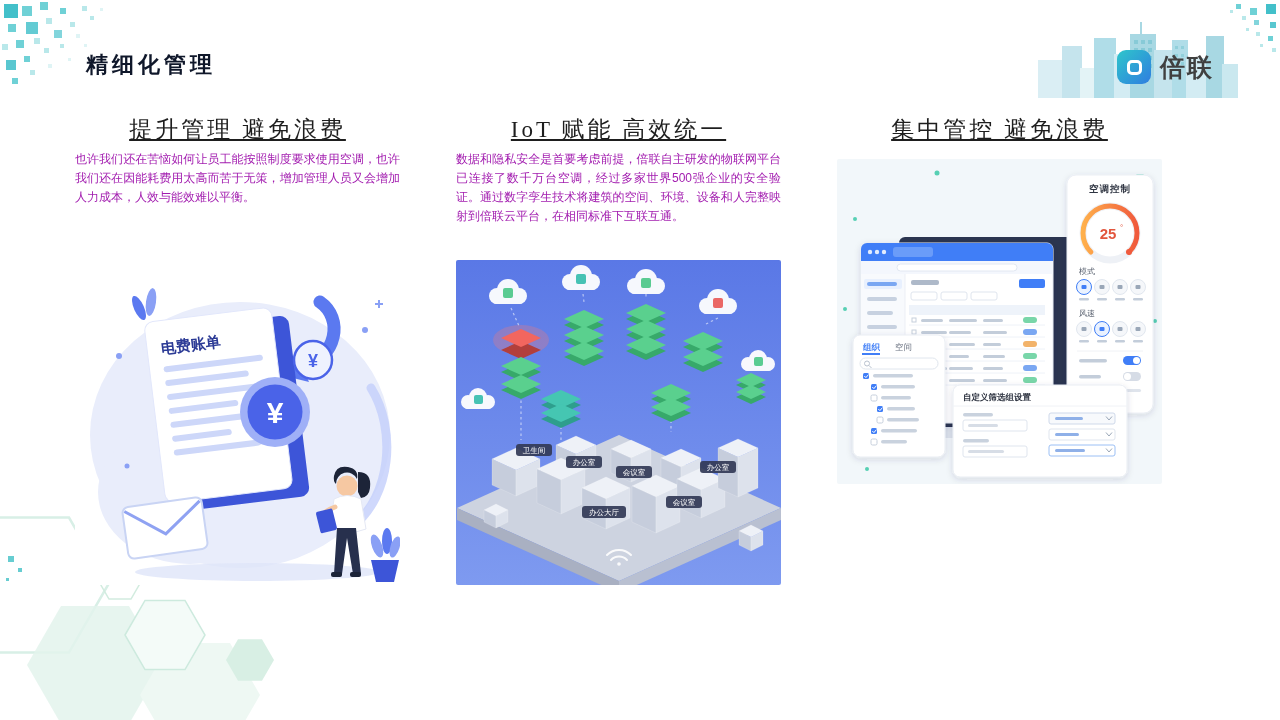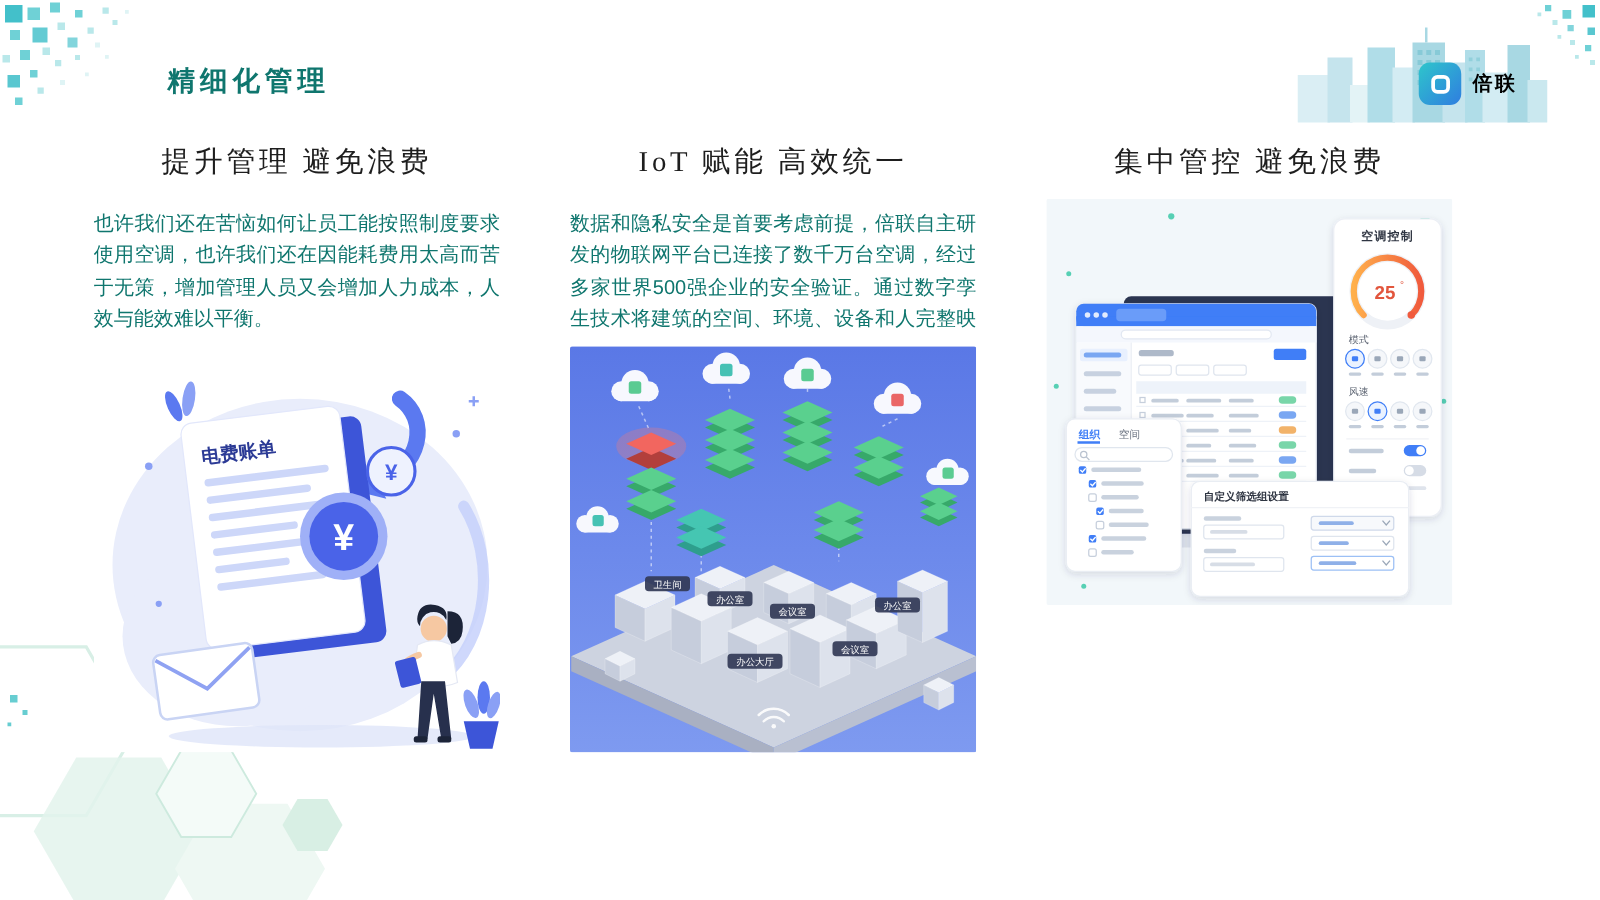--- a/index.html
+++ b/index.html
@@ -12,46 +12,45 @@
   }
   .deco { position: absolute; pointer-events: none; }
   #deco-tl { left: 0; top: 0; }
   #deco-tr { right: 0; top: 0; }
   #deco-skyline { right: 42px; top: 6px; }
   #deco-bl { left: 0; bottom: 0; }
 
   .page-title {
     position: absolute; left: 86px; top: 50px;
     font-size: 22px; font-weight: bold; letter-spacing: 4px;
-    color: #0f766e;
-    margin-left: 48px;
+    color: #0f172a;
   }
 
   .logo { position: absolute; right: 66px; top: 50px; display: flex; align-items: center; gap: 9px; }
   .logo-icon {
     width: 34px; height: 34px; border-radius: 9px;
     background: linear-gradient(135deg, #2ec6cb, #2f7de0);
     display: flex; align-items: center; justify-content: center;
   }
   .logo-glyph { width: 15px; height: 15px; border: 3px solid #ffffff; border-radius: 5px; }
-  .logo-text { font-size: 16px; font-weight: bold; color: #000000; letter-spacing: 2px; }
+  .logo-text { font-size: 25px; font-weight: bold; color: #404040; letter-spacing: 2px; }
 
   .columns {
     position: absolute; left: 75px; top: 110px; width: 1087px;
     display: flex; gap: 56px;
   }
   .column { flex: 1; min-width: 0; }
   .col-heading {
     font-family: "Liberation Serif", "DejaVu Serif", serif;
     font-size: 23px; font-weight: 500; color: #1e1e1e;
-    letter-spacing: 3px; text-align: center; line-height: 40px; white-space: nowrap;
+    letter-spacing: 3px; text-align: center; line-height: 40px; white-space: nowrap; text-decoration: underline;
   }
   .col-body {
-    margin-top: 17px; height: 101px; overflow: hidden;
-    font-size: 16px; line-height: 1.58; color: #0f766e; text-align: justify;
+    height: 101px; overflow: hidden;
+    font-size: 12px; line-height: 1.58; color: #a21caf; text-align: justify;
   }
   .col-image { margin-top: 9px; height: 325px; overflow: hidden; border-radius: 2px; }
   .col-image svg { display: block; width: 100%; height: 100%; }
 </style>
 </head>
 <body>
 
 <svg id="deco-tl" class="deco" width="120" height="120" viewBox="0 0 120 120">
   <g fill="#2fb9c4">
     <rect x="4" y="4" width="14" height="14" opacity=".9"></rect>

